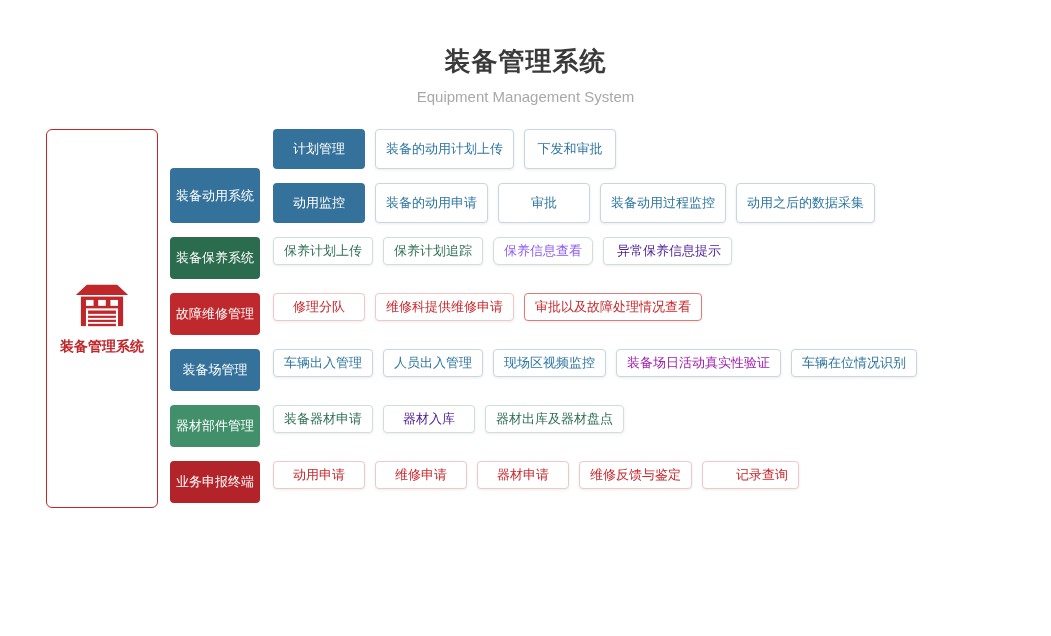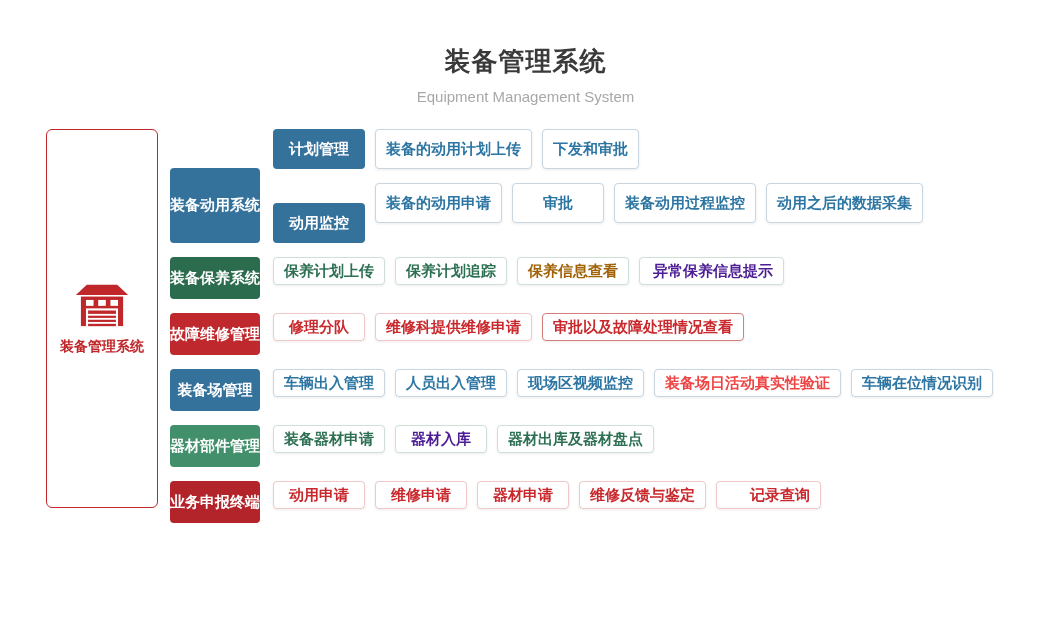--- a/index.html
+++ b/index.html
@@ -65,22 +65,22 @@
   .row {
     display: flex;
     gap: 10px;
     align-items: stretch;
   }
   .box {
     border-radius: 4px;
     display: flex;
     align-items: center;
     justify-content: center;
-    font-weight: bold;
-    font-size: 15px;
+    font-weight: normal;
+    font-size: 13px;
     box-sizing: border-box;
     white-space: nowrap;
   }
   .header-box {
     width: 90px;
     min-height: 42px;
     color: #ffffff;
     flex-shrink: 0;
     margin-right: 3px;
   }
@@ -136,47 +136,47 @@
   <div class="rows">
       <div class="row">
         <div class="box header-box" style="background: rgb(52, 113, 155); margin-top: 39px;">装备动用系统</div>
         <div class="sub-col">
           <div class="sub-row">
             <div class="box subheader-box" style="background: rgb(52, 113, 155);">计划管理</div>
             <div class="box item-box" style="color: rgb(45, 118, 163); border-color: rgb(200, 214, 225);">装备的动用计划上传</div>
             <div class="box item-box" style="color: rgb(45, 118, 163); border-color: rgb(200, 214, 225);">下发和审批</div>
           </div>
           <div class="sub-row">
-            <div class="box subheader-box" style="background: rgb(52, 113, 155); margin-top: 20px;">动用监控</div>
+            <div class="box subheader-box" style="background: rgb(52, 113, 155);">动用监控</div>
             <div class="box item-box" style="color: rgb(45, 118, 163); border-color: rgb(200, 214, 225);">装备的动用申请</div>
             <div class="box item-box" style="color: rgb(45, 118, 163); border-color: rgb(200, 214, 225);">审批</div>
             <div class="box item-box" style="color: rgb(45, 118, 163); border-color: rgb(200, 214, 225);">装备动用过程监控</div>
             <div class="box item-box" style="color: rgb(45, 118, 163); border-color: rgb(200, 214, 225);">动用之后的数据采集</div>
           </div>
         </div>
       </div>
       <div class="row">
         <div class="box header-box" style="background: rgb(43, 107, 78);">装备保养系统</div>
         <div class="box item-box" style="color: rgb(46, 112, 83); border-color: rgb(207, 224, 214);">保养计划上传</div>
         <div class="box item-box" style="color: rgb(46, 112, 83); border-color: rgb(207, 224, 214);">保养计划追踪</div>
-        <div class="box item-box" style="color: #a16207; border-color: rgb(207, 224, 214);">保养信息查看</div>
+        <div class="box item-box" style="color: #8b5cf6; border-color: rgb(207, 224, 214); border-radius: 6px;">保养信息查看</div>
         <div class="box item-box" style="color: #4c1d95; border-color: rgb(207, 224, 214); padding-left: 13px;">异常保养信息提示</div>
       </div>
       <div class="row">
         <div class="box header-box" style="background: rgb(191, 40, 44);">故障维修管理</div>
         <div class="box item-box" style="color: rgb(201, 40, 45); border-color: rgb(240, 200, 200);">修理分队</div>
         <div class="box item-box" style="color: rgb(201, 40, 45); border-color: rgb(240, 200, 200);">维修科提供维修申请</div>
         <div class="box item-box" style="color: rgb(201, 40, 45); border-color: rgb(217, 124, 124);">审批以及故障处理情况查看</div>
       </div>
       <div class="row">
         <div class="box header-box" style="background: rgb(52, 113, 155);">装备场管理</div>
         <div class="box item-box" style="color: rgb(45, 118, 163); border-color: rgb(200, 214, 225); text-align: center;">车辆出入管理</div>
         <div class="box item-box" style="color: rgb(45, 118, 163); border-color: rgb(200, 214, 225);">人员出入管理</div>
         <div class="box item-box" style="color: rgb(45, 118, 163); border-color: rgb(200, 214, 225);">现场区视频监控</div>
-        <div class="box item-box" style="color: #ef4444; border-color: rgb(200, 214, 225);">装备场日活动真实性验证</div>
+        <div class="box item-box" style="color: #a21caf; border-color: rgb(200, 214, 225);">装备场日活动真实性验证</div>
         <div class="box item-box" style="color: rgb(45, 118, 163); border-color: rgb(200, 214, 225);">车辆在位情况识别</div>
       </div>
       <div class="row">
         <div class="box header-box" style="background: rgb(65, 144, 107);">器材部件管理</div>
         <div class="box item-box" style="color: rgb(46, 112, 83); border-color: rgb(207, 224, 214);">装备器材申请</div>
         <div class="box item-box" style="color: #4c1d95; border-color: rgb(207, 224, 214);">器材入库</div>
         <div class="box item-box" style="color: rgb(46, 112, 83); border-color: rgb(207, 224, 214);">器材出库及器材盘点</div>
       </div>
       <div class="row">
         <div class="box header-box" style="background: rgb(178, 36, 42);">业务申报终端</div>

